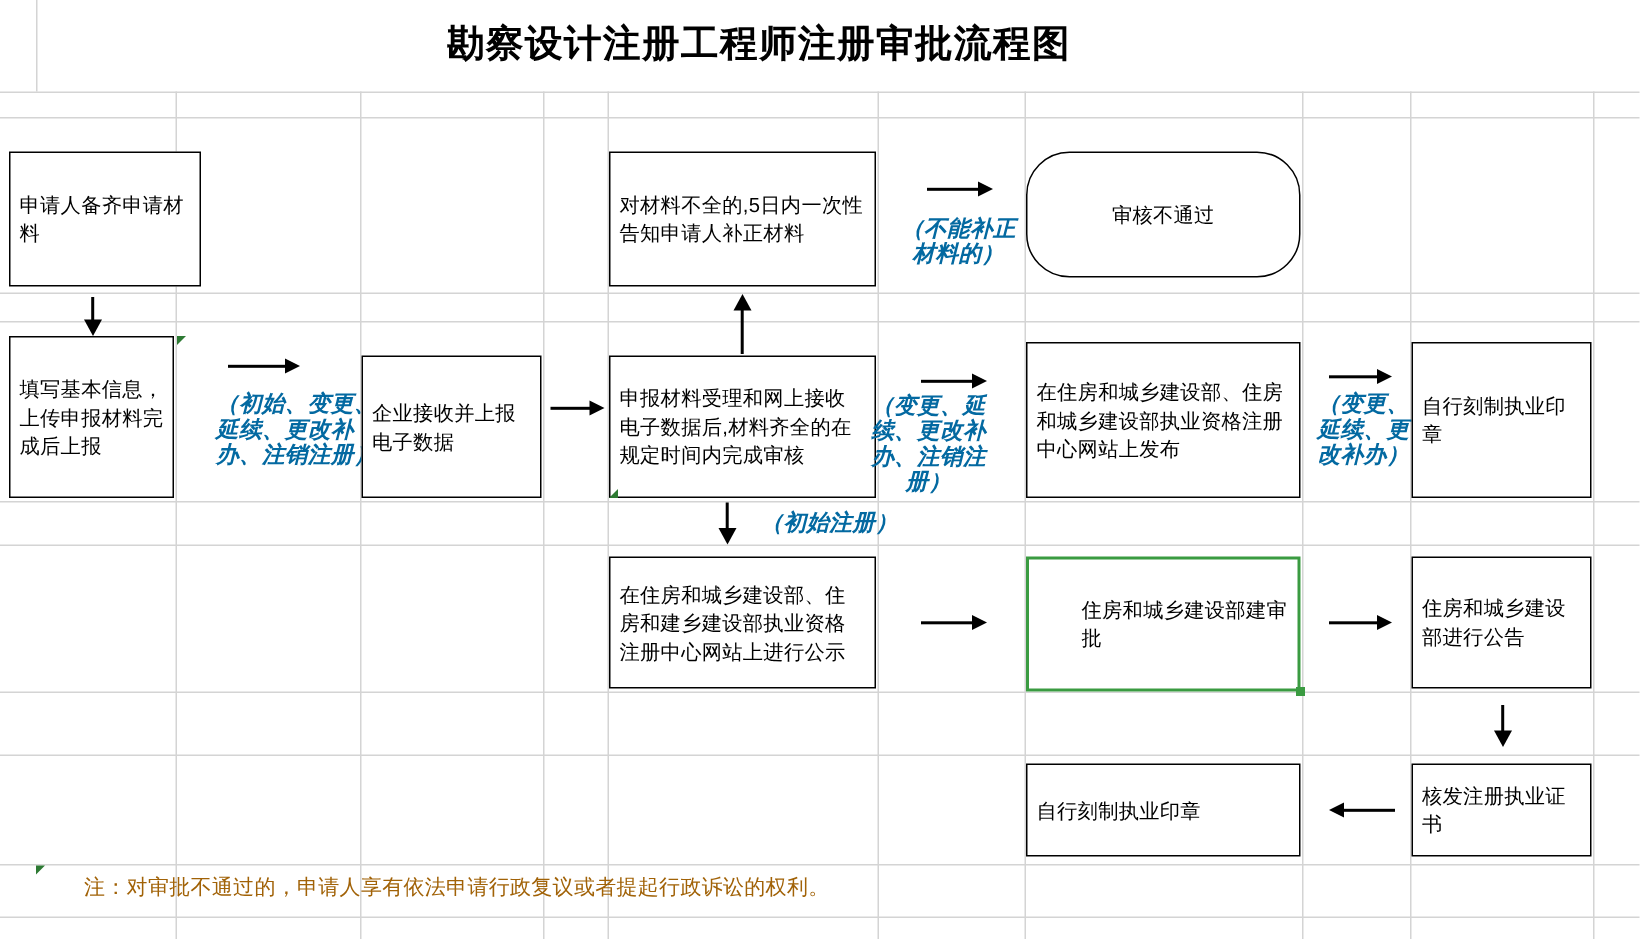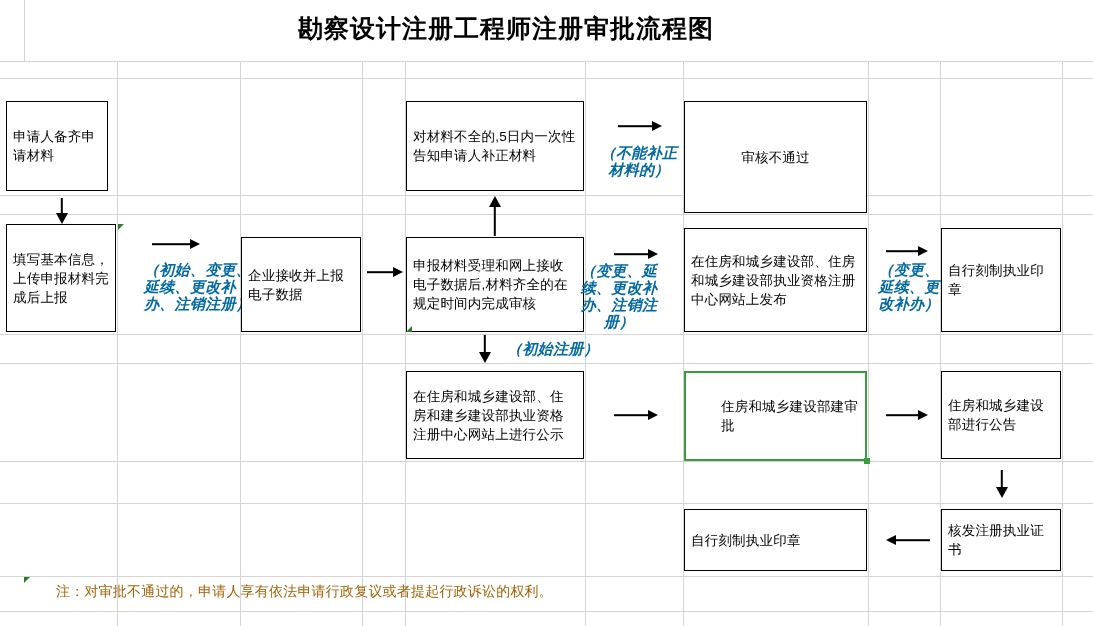--- a/index.html
+++ b/index.html
@@ -146,35 +146,35 @@
   <div class="gl v" style="left:362px;top:61px;height:565px;"></div>
   <div class="gl v" style="left:405px;top:61px;height:565px;"></div>
   <div class="gl v" style="left:585px;top:61px;height:565px;"></div>
   <div class="gl v" style="left:683px;top:61px;height:565px;"></div>
   <div class="gl v" style="left:868px;top:61px;height:565px;"></div>
   <div class="gl v" style="left:940px;top:61px;height:565px;"></div>
   <div class="gl v" style="left:1062px;top:61px;height:565px;"></div>
 
   <div class="title">勘察设计注册工程师注册审批流程图</div>
 
-  <div class="box" style="left:6px;top:101px;width:102px;height:90px;">
+  <div class="box" style="left:6px;top:101px;width:128px;height:90px;">
     <span class="txt">申请人备齐申请材料</span>
   </div>
 
   <div class="box" style="left:406px;top:101px;width:178px;height:90px;">
     <span class="txt">对材料不全的,5日内一次性告知申请人补正材料</span>
   </div>
 
   <div class="arrow right" style="left:618px;top:120px;width:44px;height:12px;">
     <span class="shaft" style="width:36px;"></span>
       <span class="head"></span>
   </div>
   <div class="anno c" style="left:594px;top:145px;width:90px;">（不能补正材料的）</div>
 
-  <div class="box center" style="left:684px;top:101px;width:183px;height:112px;">
+  <div class="box center" style="left:684px;top:101px;width:183px;height:84px;border-radius:29px;">
     <span class="txt">审核不通过</span>
   </div>
 
   <div class="arrow down" style="left:55px;top:198px;width:14px;height:26px;">
     <span class="shaft" style="height:18px;"></span>
       <span class="head"></span>
   </div>
 
   <div class="box" style="left:6px;top:224px;width:110px;height:108px;">
     <span class="txt">填写基本信息，上传申报材料完成后上报</span>

